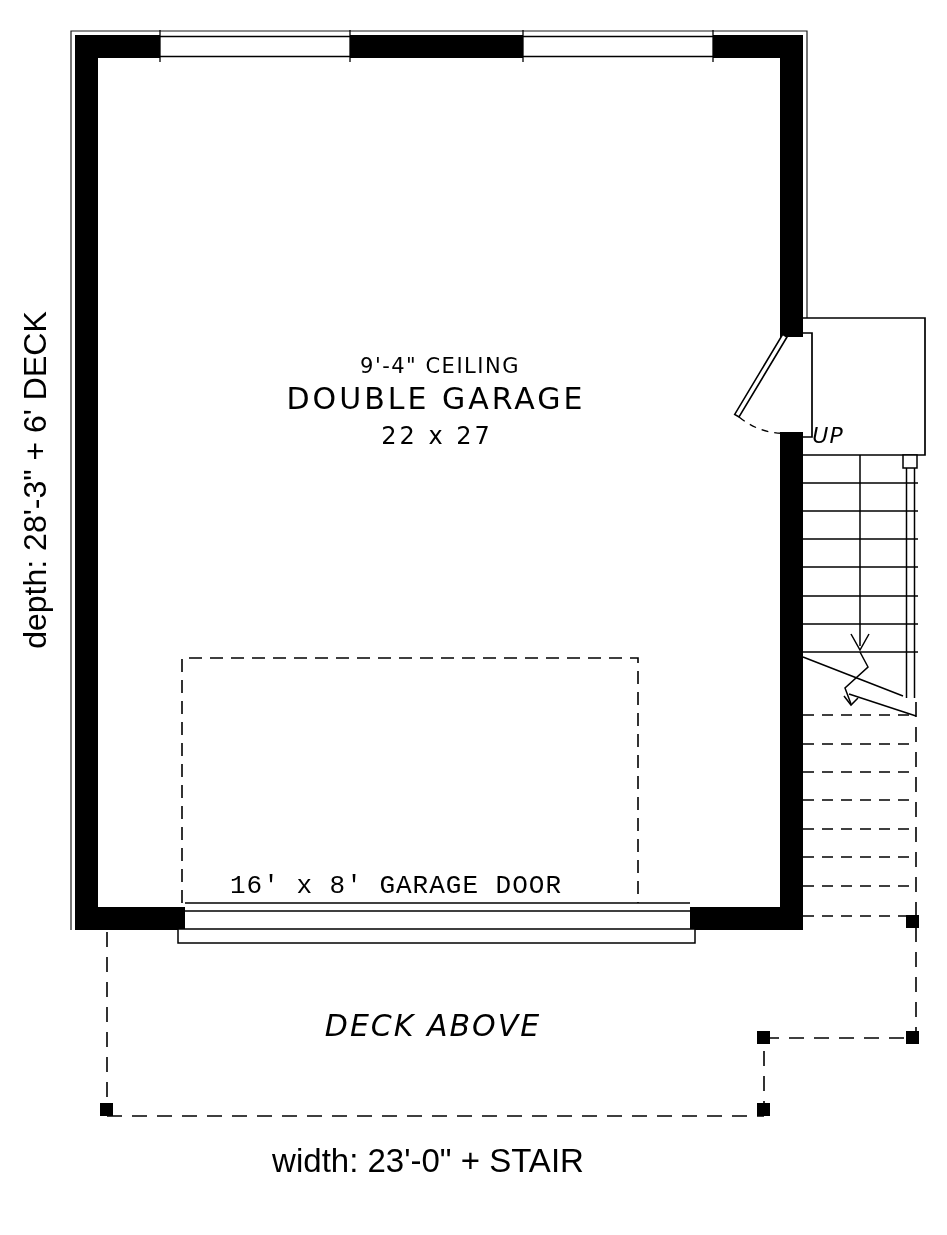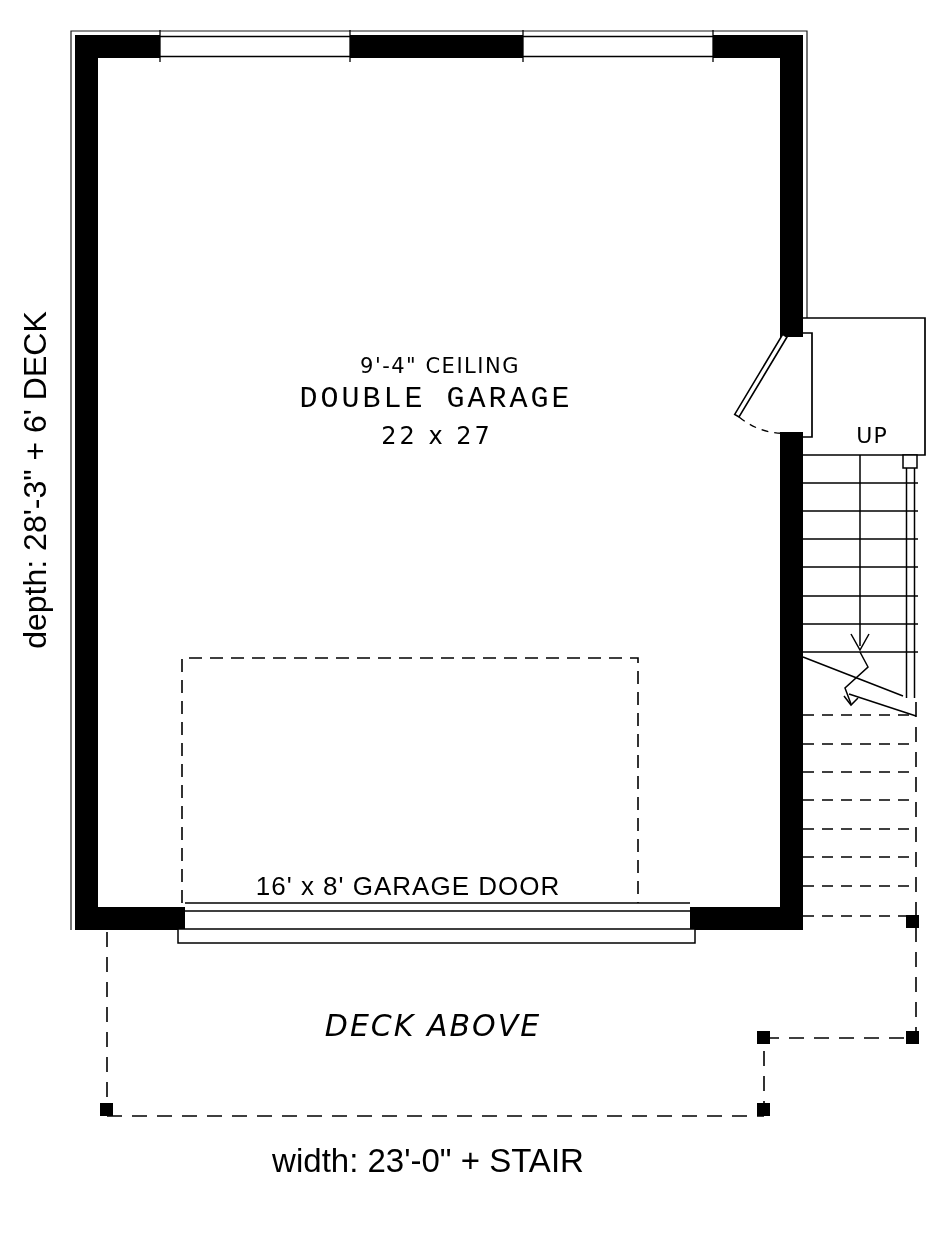--- a/index.html
+++ b/index.html
@@ -15,25 +15,25 @@
   .lbl{
     position:absolute;
     transform:translate(-50%,-50%);
     white-space:nowrap;
     color:#000;
     line-height:1;
   }
   .hand{font-family:"DejaVu Sans",sans-serif;}
   .dim{font-family:"Liberation Sans",sans-serif;}
   .lbl-ceiling{left:440px;top:366px;font-size:21px;letter-spacing:1.5px;}
-  .lbl-room-name{left:436px;top:399px;font-size:30px;letter-spacing:3px;font-family:Liberation Mono, monospace;}
+  .lbl-room-name{left:436px;top:399px;font-size:30px;letter-spacing:3px;}
   .lbl-room-size{left:437px;top:436px;font-size:24px;letter-spacing:3px;}
-  .lbl-garage-door{left:408px;top:886px;font-size:26px;letter-spacing:1px;}
+  .lbl-garage-door{left:396px;top:886px;font-size:26px;letter-spacing:1px;font-family:Liberation Mono, monospace;}
   .lbl-deck{left:433px;top:1026px;font-size:30px;letter-spacing:2px;font-style:italic;}
-  .lbl-up{left:872px;top:436px;font-size:22px;letter-spacing:1px;}
+  .lbl-up{left:828px;top:436px;font-size:22px;letter-spacing:1px;font-style:italic;}
   .lbl-width{left:428px;top:1160px;font-size:33px;}
   .lbl-title{left:435px;top:1205px;font-size:27px;letter-spacing:2px;}
   .lbl-depth{
     left:35px;top:480px;font-size:32px;
     transform:translate(-50%,-50%) rotate(-90deg);
   }
 </style>
 </head>
 <body>
 

